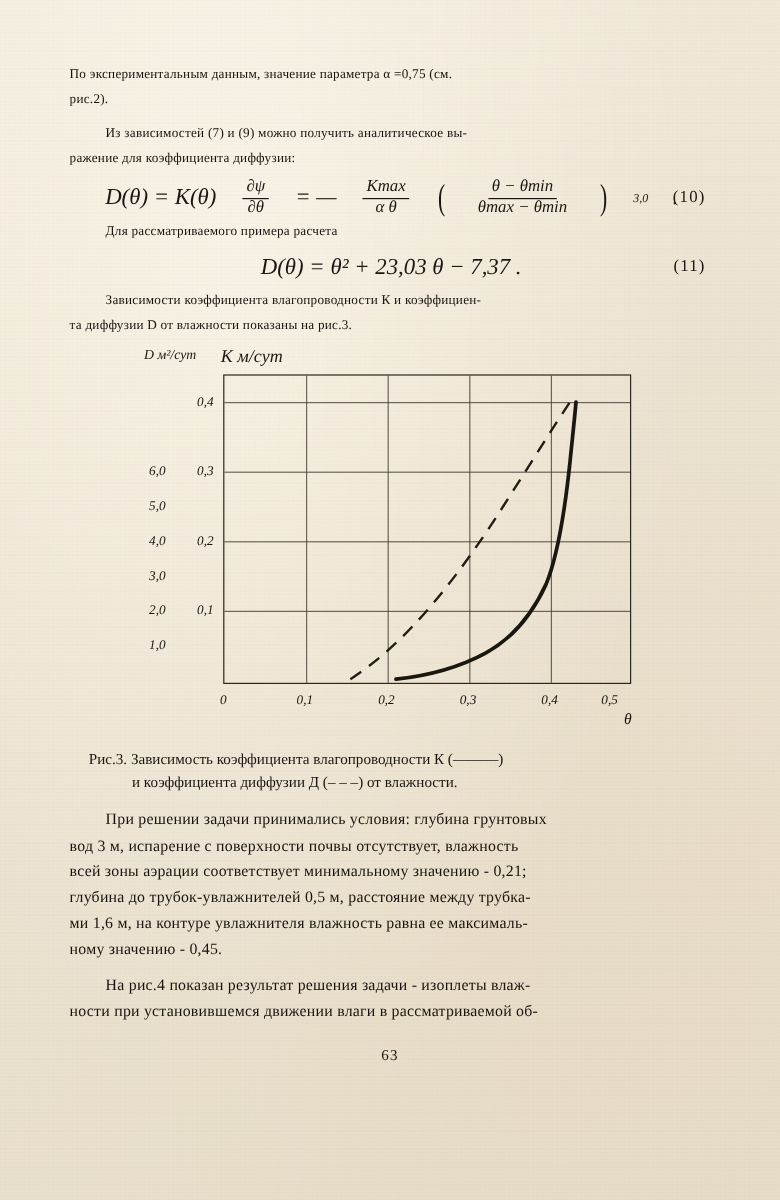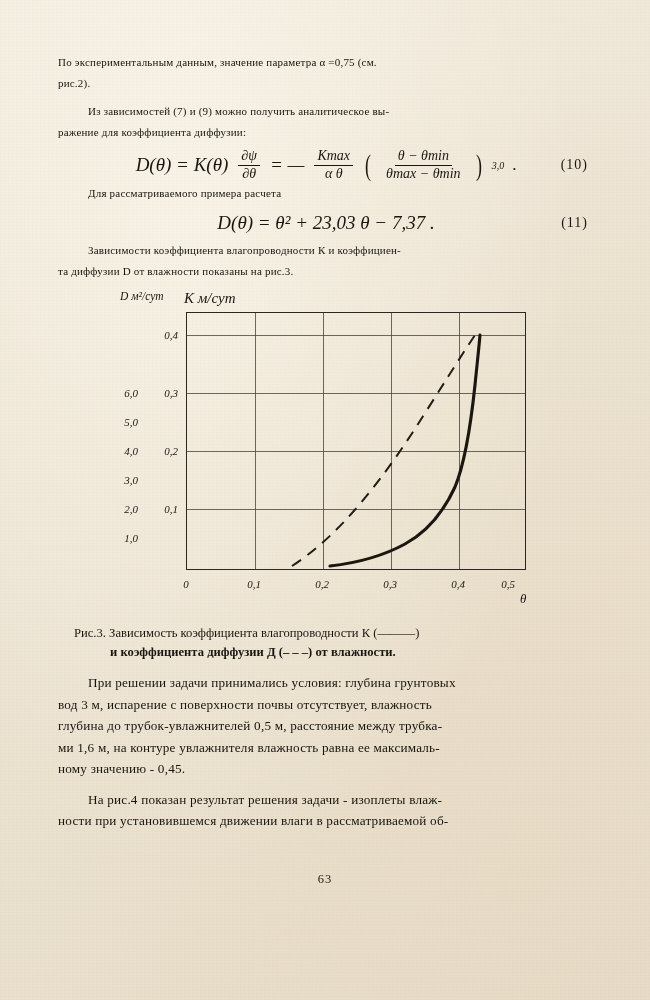--- a/index.html
+++ b/index.html
@@ -55,21 +55,21 @@
     text-align: center;
     font-family: "Liberation Serif", serif;
     font-style: italic;
     position: relative;
     margin: 6px 0 2px 0;
   }
   .formula-row {
     display: flex;
     align-items: center;
     justify-content: center;
-    gap: 8px;
+    gap: 20px;
     font-size: 17px;
   }
   .eqno {
     position: absolute;
     right: 6px;
     top: 50%;
     transform: translateY(-50%);
     font-style: normal;
     font-size: 14px;
     letter-spacing: 1px;
@@ -186,21 +186,20 @@
   }
   .caption {
     margin-top: 4px;
     font-size: 12.6px;
     line-height: 19px;
     margin-left: 16px;
   }
   .caption .c2 {
     display: block;
     padding-left: 36px;
-    font-weight: bold;
   }
   .body-block {
     margin-top: 10px;
   }
   .body-block p {
     font-size: 13.2px;
     line-height: 21.5px;
   }
   .pagenum {
     position: absolute;
@@ -314,20 +313,21 @@
     </div>
 
     <div class="caption">
       <span>Рис.3. Зависимость коэффициента влагопроводности К (———)</span>
       <span class="c2">и коэффициента диффузии Д (– – –) от влажности.</span>
     </div>
 
     <div class="body-block">
       <p class="line indent">При решении задачи принимались условия: глубина грунтовых</p>
       <p class="line">вод 3 м,  испарение с поверхности почвы отсутствует, влажность</p>
+      <p class="line">всей зоны аэрации соответствует минимальному значению - 0,21;</p>
       <p class="line">глубина до трубок-увлажнителей 0,5 м, расстояние между трубка-</p>
       <p class="line">ми 1,6 м, на контуре увлажнителя влажность равна ее максималь-</p>
       <p class="line para">ному значению - 0,45.</p>
 
       <p class="line indent" style="margin-top:9px;">На рис.4 показан результат решения задачи - изоплеты влаж-</p>
       <p class="line">ности при установившемся движении влаги в рассматриваемой об-</p>
     </div>
   </div>
 
   <div class="pagenum">63</div>

